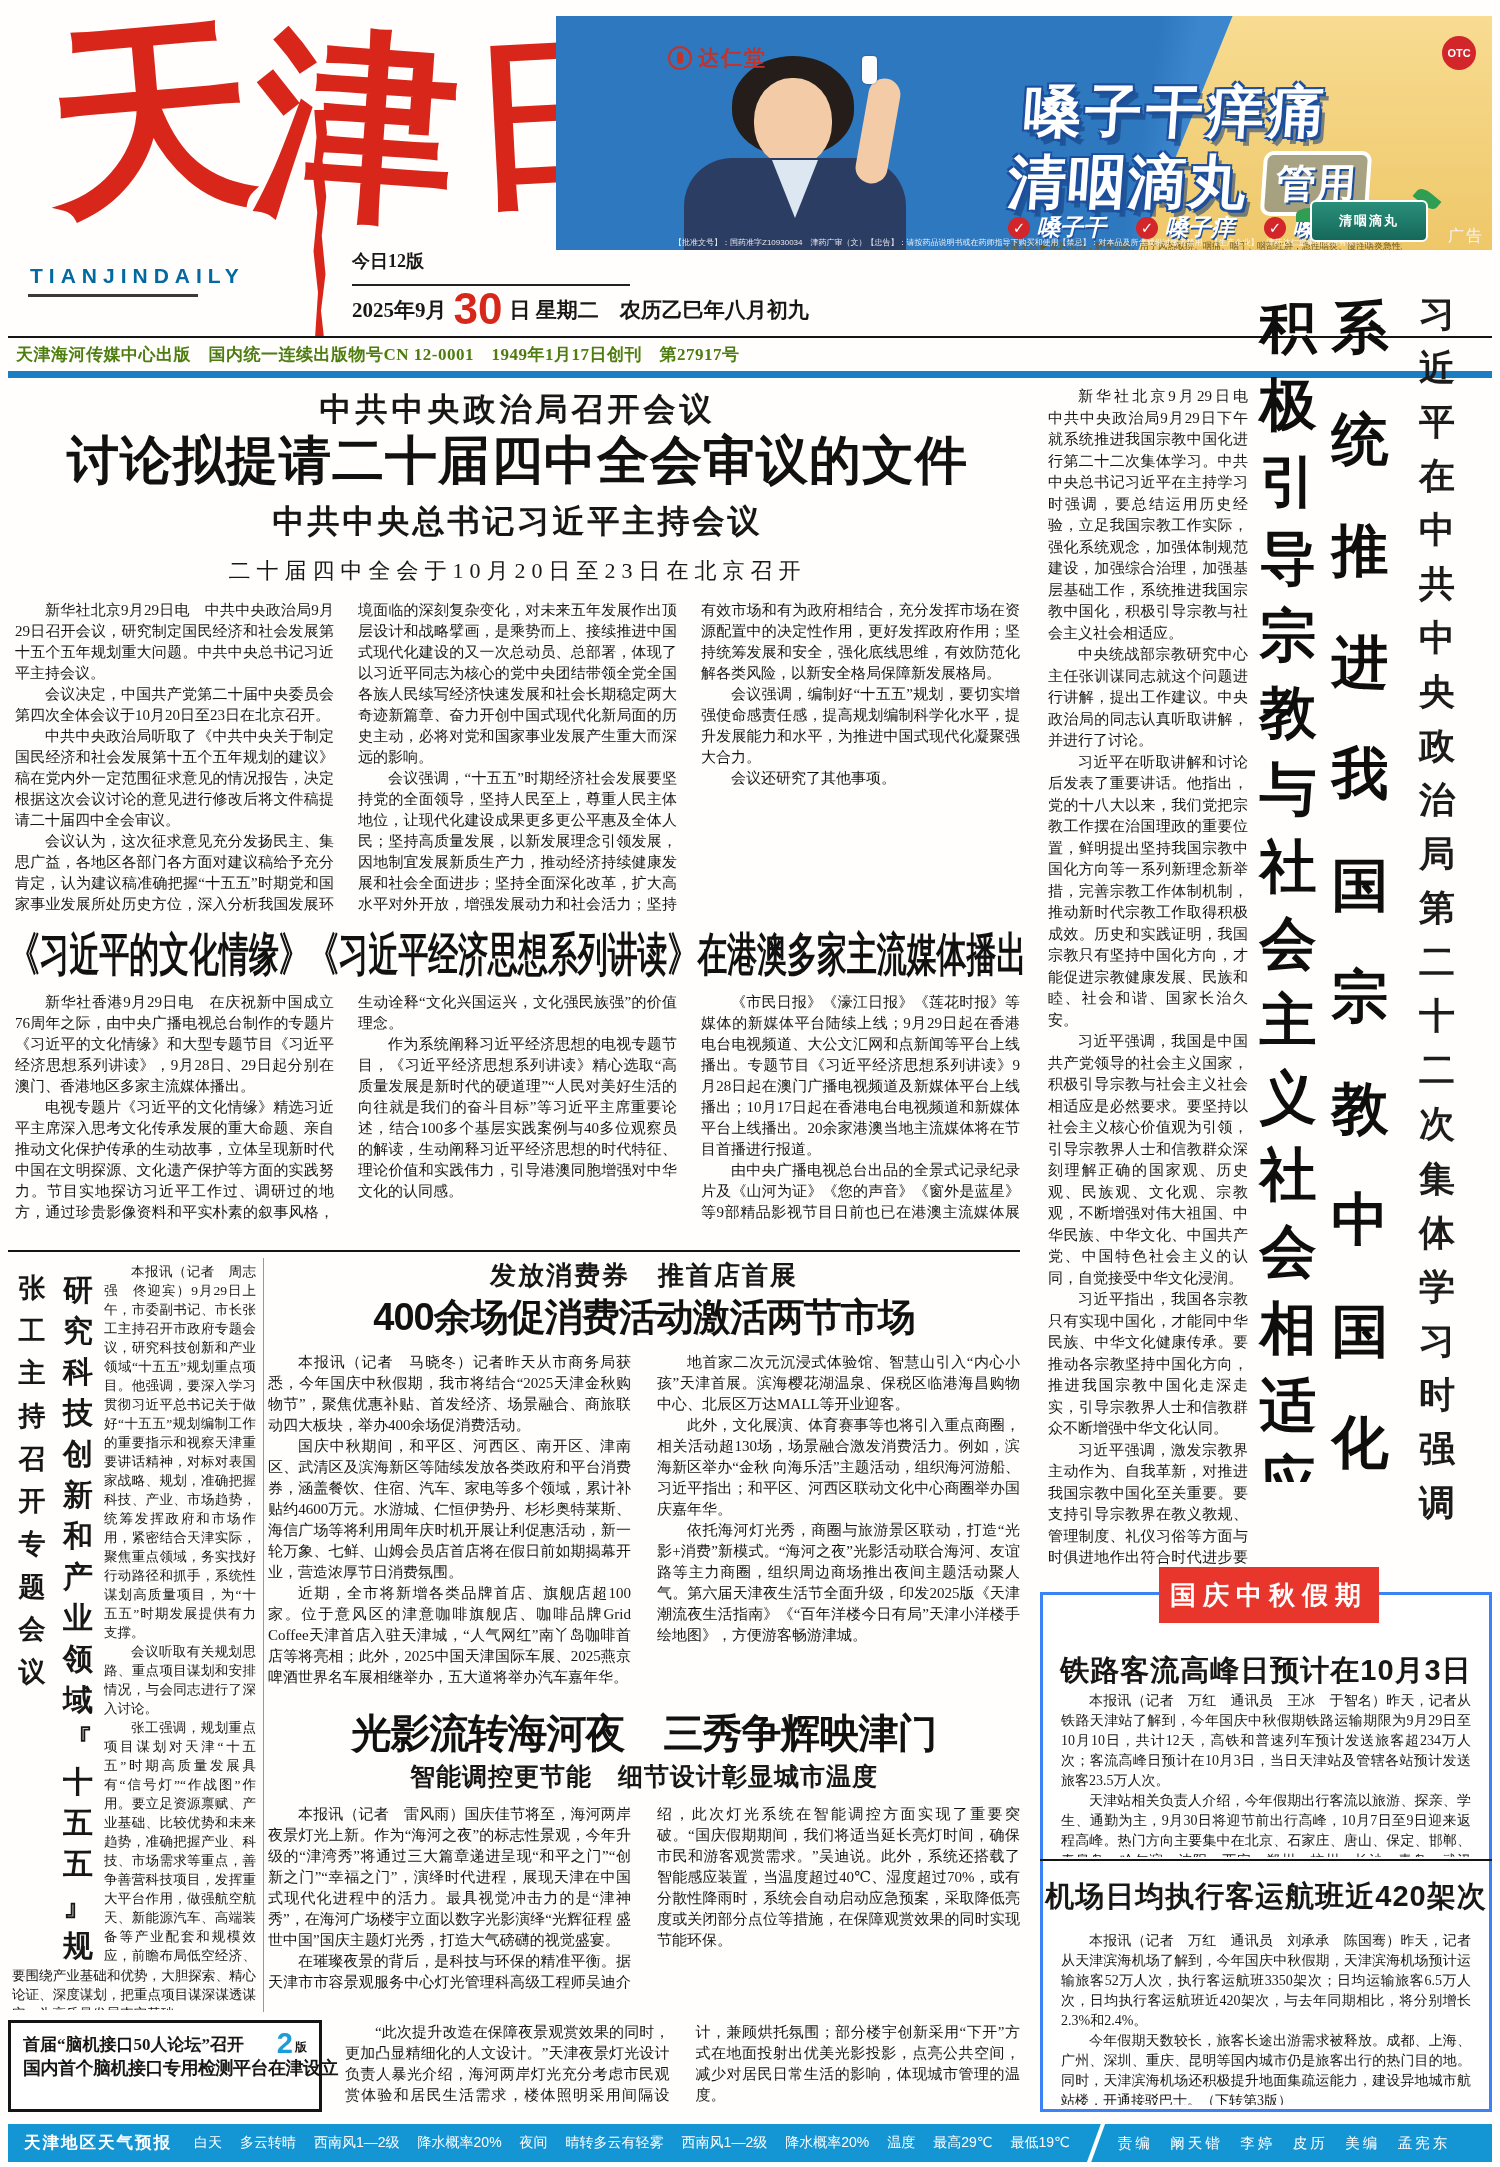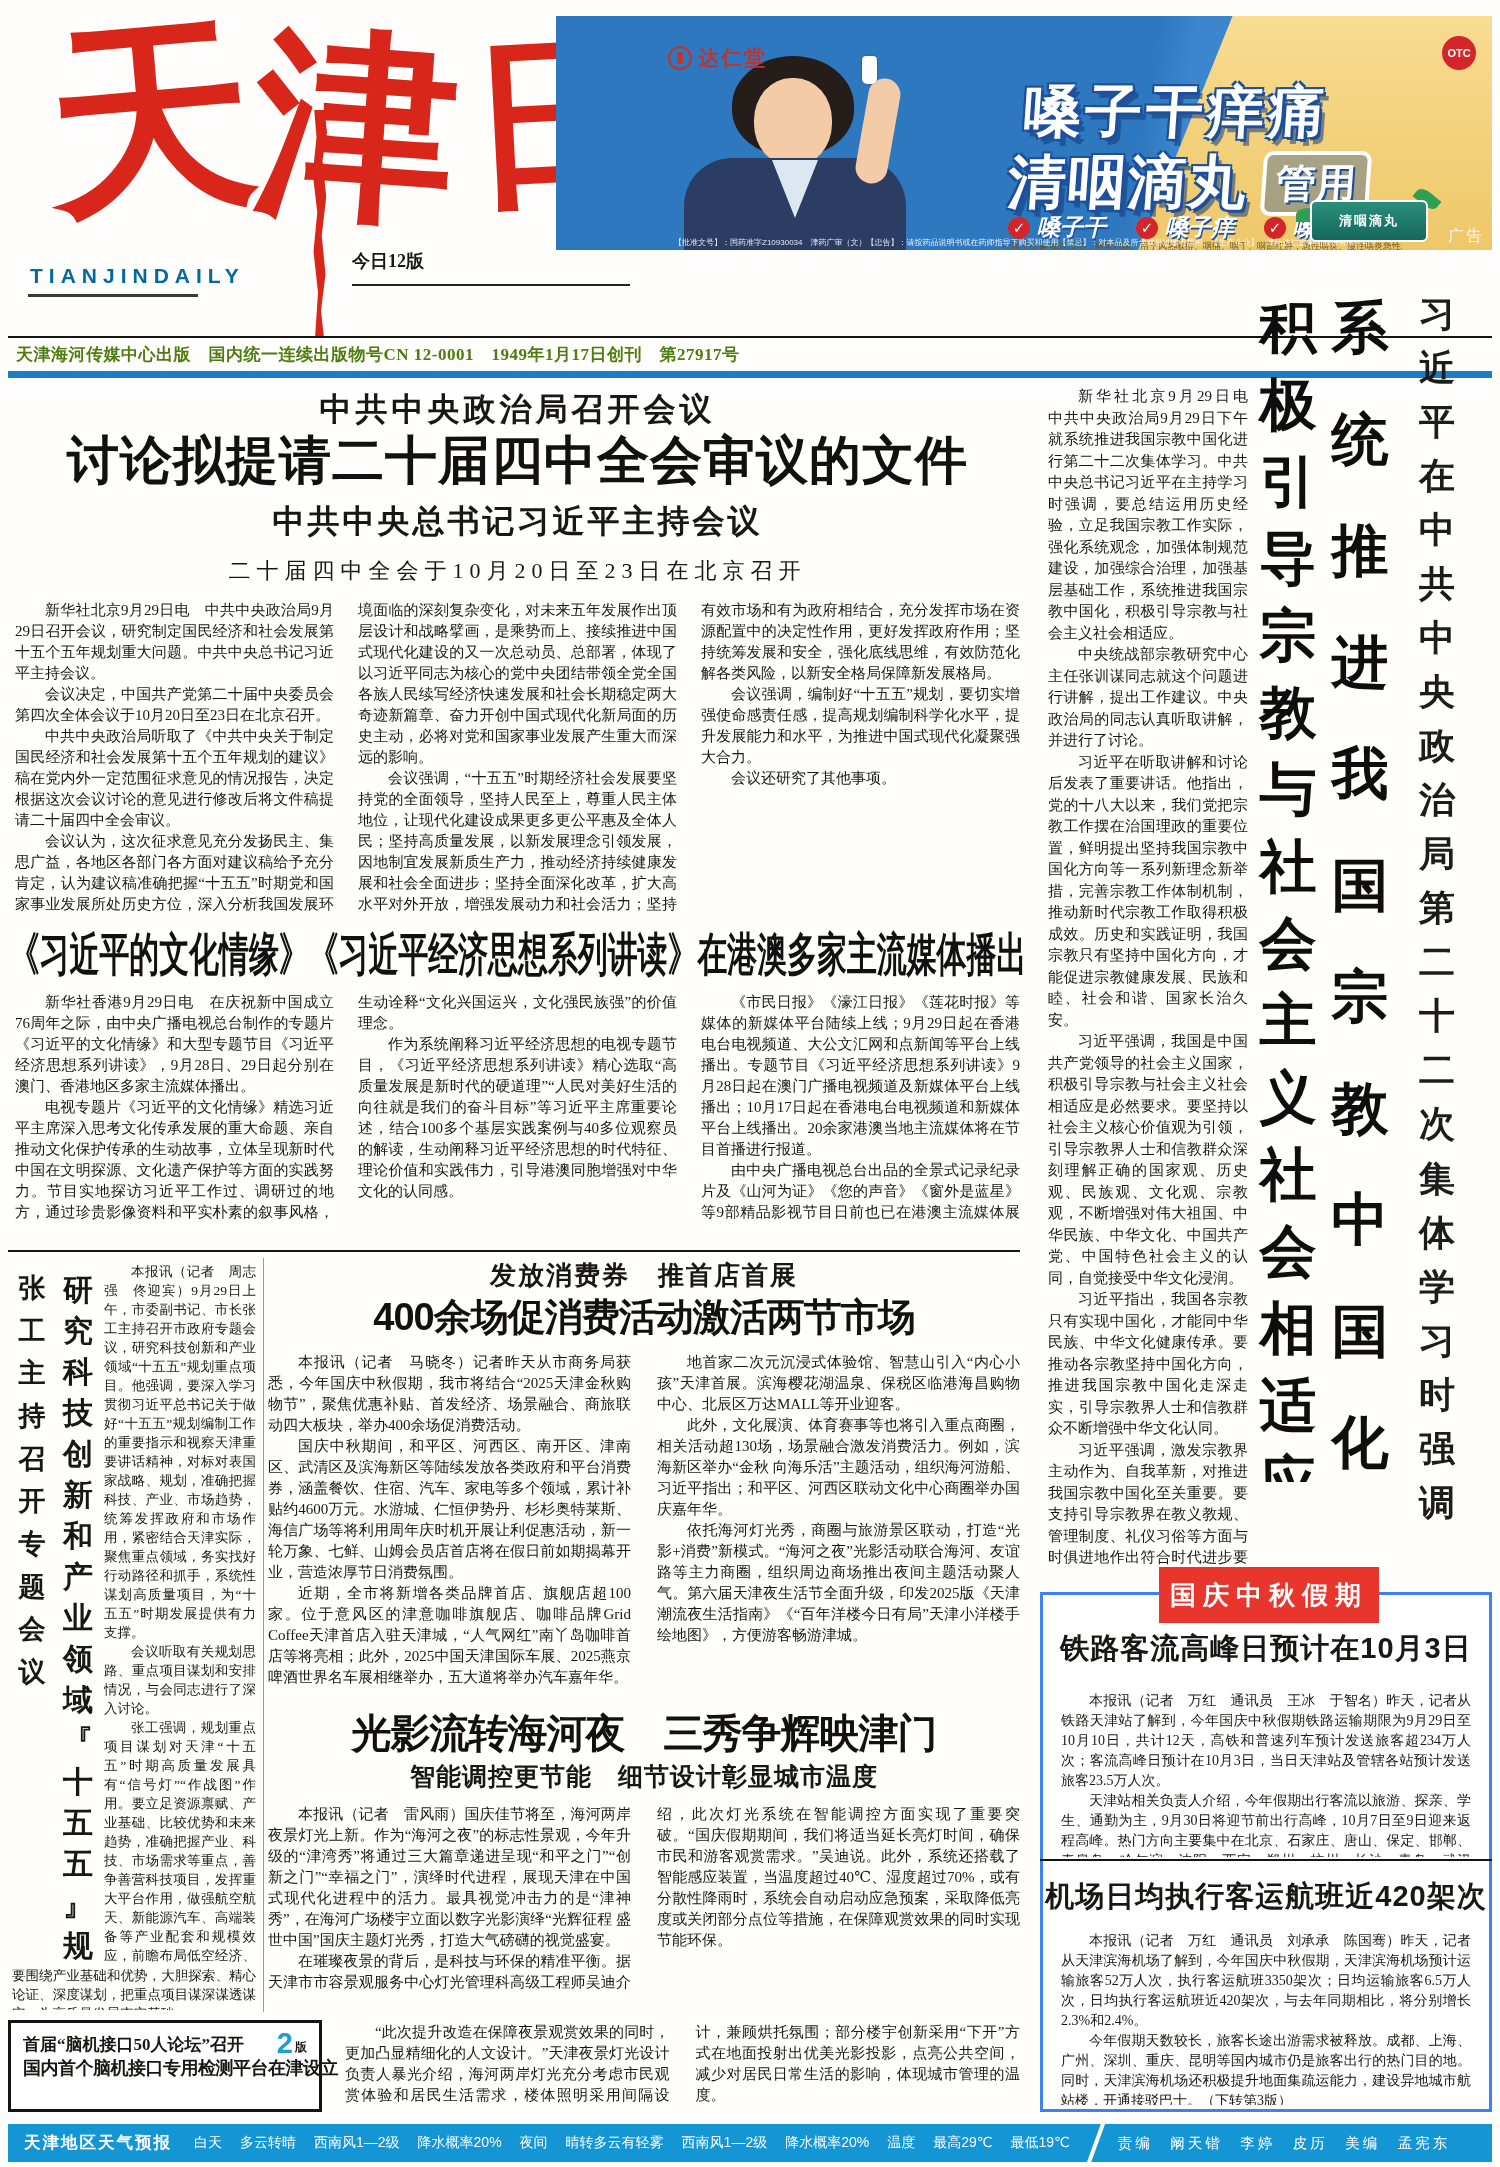--- a/index.html
+++ b/index.html
@@ -118,21 +118,21 @@
   
   .li-headline { left:268px; top:1706px; width:752px; font-size:40px; font-weight:900; letter-spacing:-1px; color:#111; }
   .li-deck { left:268px; top:1760px; width:752px; font-size:25px; font-weight:700; letter-spacing:1px; }
   .li-body { left:268px; top:1804px; width:752px; height:206px; column-count:2; column-gap:26px; font-size:15px; line-height:21px; }
   .li-body2 { left:345px; top:2022px; width:675px; height:88px; column-count:2; column-gap:26px; font-size:15px; line-height:21px; }
 
   
   .hol-box { left:1040px; top:1592px; width:452px; height:520px; border:3px solid #3b82f6; background:#fff; }
   .hol-label { position:absolute; left:116px; top:-28px; width:220px; height:56px; background:#e8362c; color:#fff;
                font-size:26px; font-weight:700; letter-spacing:7px; text-align:center; line-height:56px; }
-  .hol-railhead { position:absolute; left:0; top:34px; width:100%; font-size:29px; font-weight:700; letter-spacing:1px; }
+  .hol-railhead { position:absolute; left:0; top:56px; width:100%; font-size:29px; font-weight:700; letter-spacing:1px; }
   .hol-railbody { position:absolute; left:18px; top:96px; width:410px; height:166px; font-size:14px; line-height:20px; }
   .hol-divider { position:absolute; left:-3px; top:264px; width:452px; height:2px; background:#141414; }
   .hol-airhead { position:absolute; left:0; top:282px; width:100%; font-size:29px; font-weight:700; letter-spacing:1px; }
   .hol-airbody { position:absolute; left:18px; top:336px; width:410px; height:174px; font-size:14px; line-height:20px; }
 
   
   .weather { left:8px; top:2124px; width:1484px; height:38px; background:#1496d5; color:#fff;
              display:flex; align-items:center; padding:0 16px; overflow:hidden; }
   .w-label { font-size:16.5px; font-weight:bold; letter-spacing:2px; margin-right:22px; flex:none; }
   .w-item { font-size:14px; margin-right:18px; flex:none; }
@@ -148,20 +148,25 @@
     <span>天</span>
     <span>津</span>
     <span>日</span>
     <span>报</span>
   </div>
   <div class="abs mast-en sans">TIANJINDAILY</div>
   <div class="abs mast-en-rule"></div>
   <div class="abs brush"></div>
   <div class="abs edition">今日12版</div>
   <div class="abs date-rule"></div>
+  <div class="abs date-row">
+    <span class="date-pre">2025年9月</span>
+    <span class="date-day sans">30</span>
+    <span class="date-suf">日 星期二　农历乙巳年八月初九</span>
+  </div>
 
   <div class="abs ad sans">
     <div class="ad-yellow"></div>
     <div class="hair"></div>
     <div class="face"></div>
     <div class="suit"></div>
     <div class="shirt"></div>
     <div class="arm"></div>
     <div class="bottle"></div>
     <div class="ad-brand">

